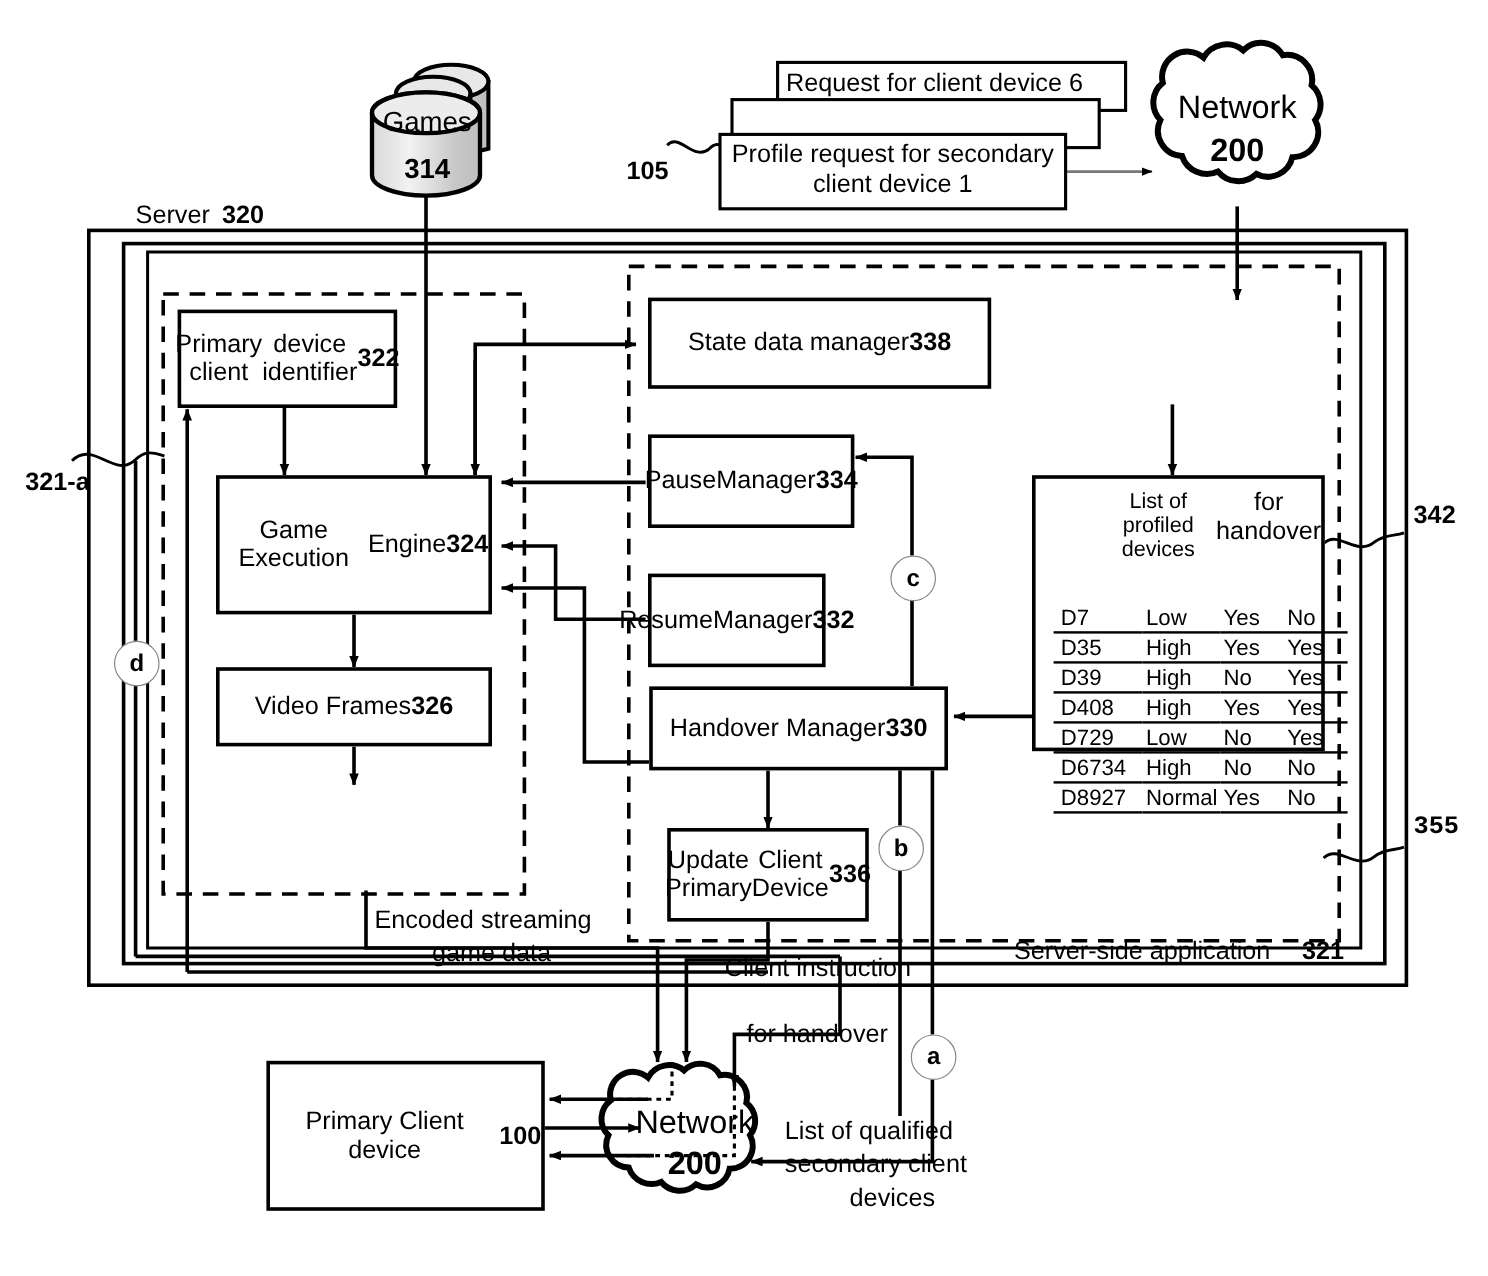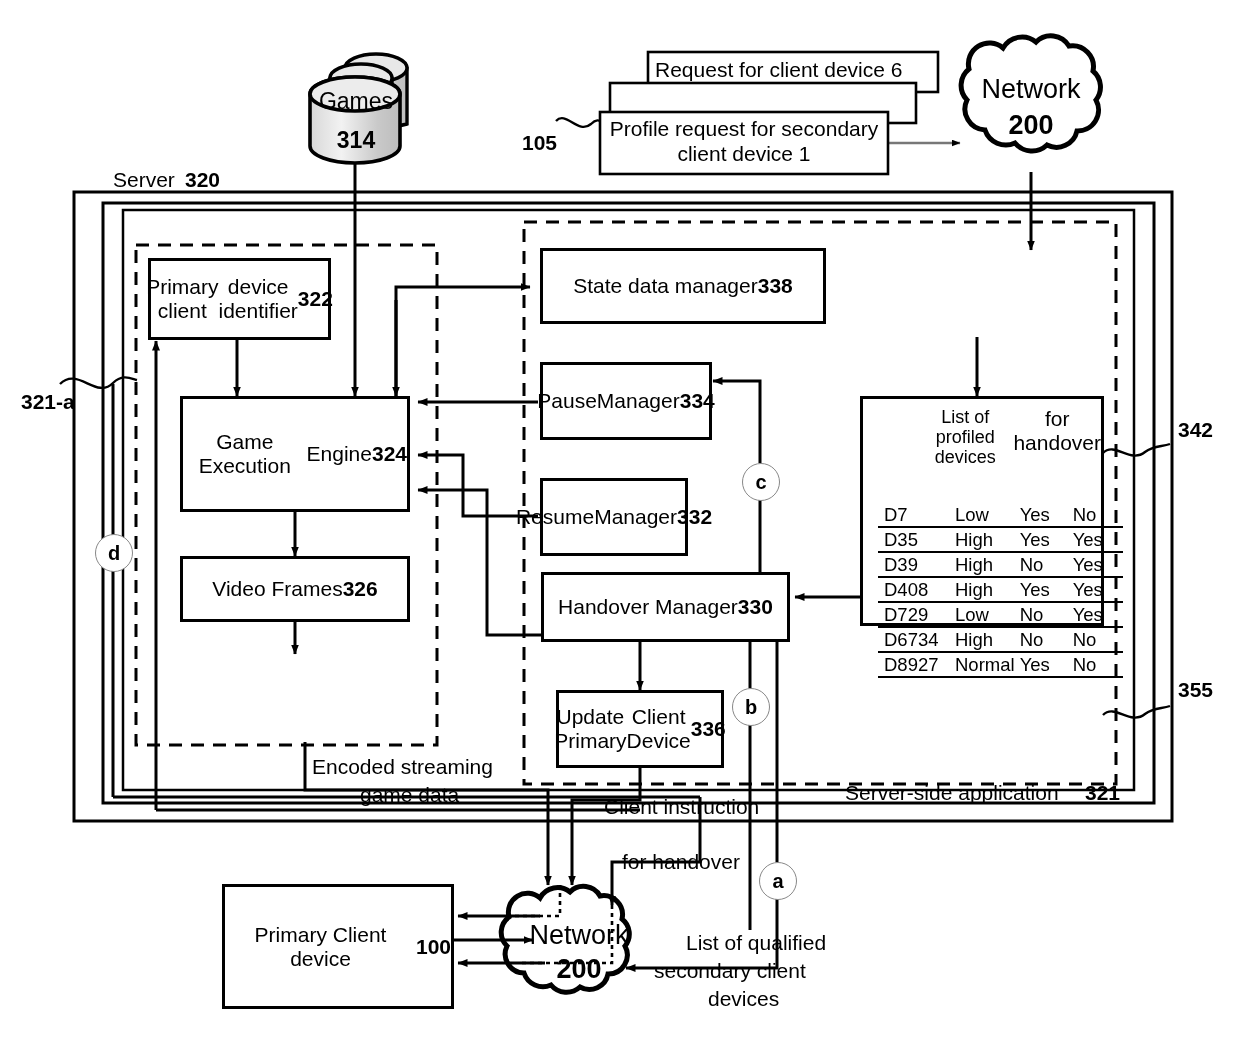--- a/index.html
+++ b/index.html
@@ -179,21 +179,21 @@
   <div class="freetxt" style="left:965px;top:110px;width:132px;">
     <span class="n2" style="font-size:27px;font-weight:bold;">200</span>
   </div>
 
   <div class="lbl" style="left:113px;top:168px;">Server</div>
   <div class="lbl b" style="left:185px;top:168px;">320</div>
 
   <div class="lbl b" style="left:21px;top:390px;">321-a</div>
 
   <div class="lbl b" style="left:1178px;top:418px;">342</div>
-  <div class="lbl b" style="left:1178px;top:678px;">355</div>
+  <div class="lbl b" style="left:1178px;top:678px;font-family:Liberation Mono, monospace;">355</div>
 
   <div class="lbl" style="left:845px;top:781px;">Server-side application</div>
   <div class="lbl b" style="left:1085px;top:781px;">321</div>
 
   <div class="box" style="left:148px;top:258px;width:183px;height:82px;">
     <span class="t">Primary client</span>
     <span class="t">device identifier</span>
     <span class="num">322</span>
   </div>
 
@@ -303,21 +303,21 @@
     <span>game data</span>
   </div>
 
   <div class="freetxt" style="left:604px;top:795px;">
     <span>Client instruction</span>
   </div>
   <div class="freetxt" style="left:622px;top:850px;">
     <span>for handover</span>
   </div>
 
-  <div class="freetxt" style="left:654px;top:931px;margin-left:32px;">
+  <div class="freetxt" style="left:654px;top:931px;">
     <span>List of qualified</span>
   </div>
   <div class="freetxt" style="left:654px;top:959px;">
     <span>secondary client</span>
   </div>
   <div class="freetxt" style="left:708px;top:987px;">
     <span>devices</span>
   </div>
 
   <div class="box" style="left:222px;top:884px;width:232px;height:125px;">

